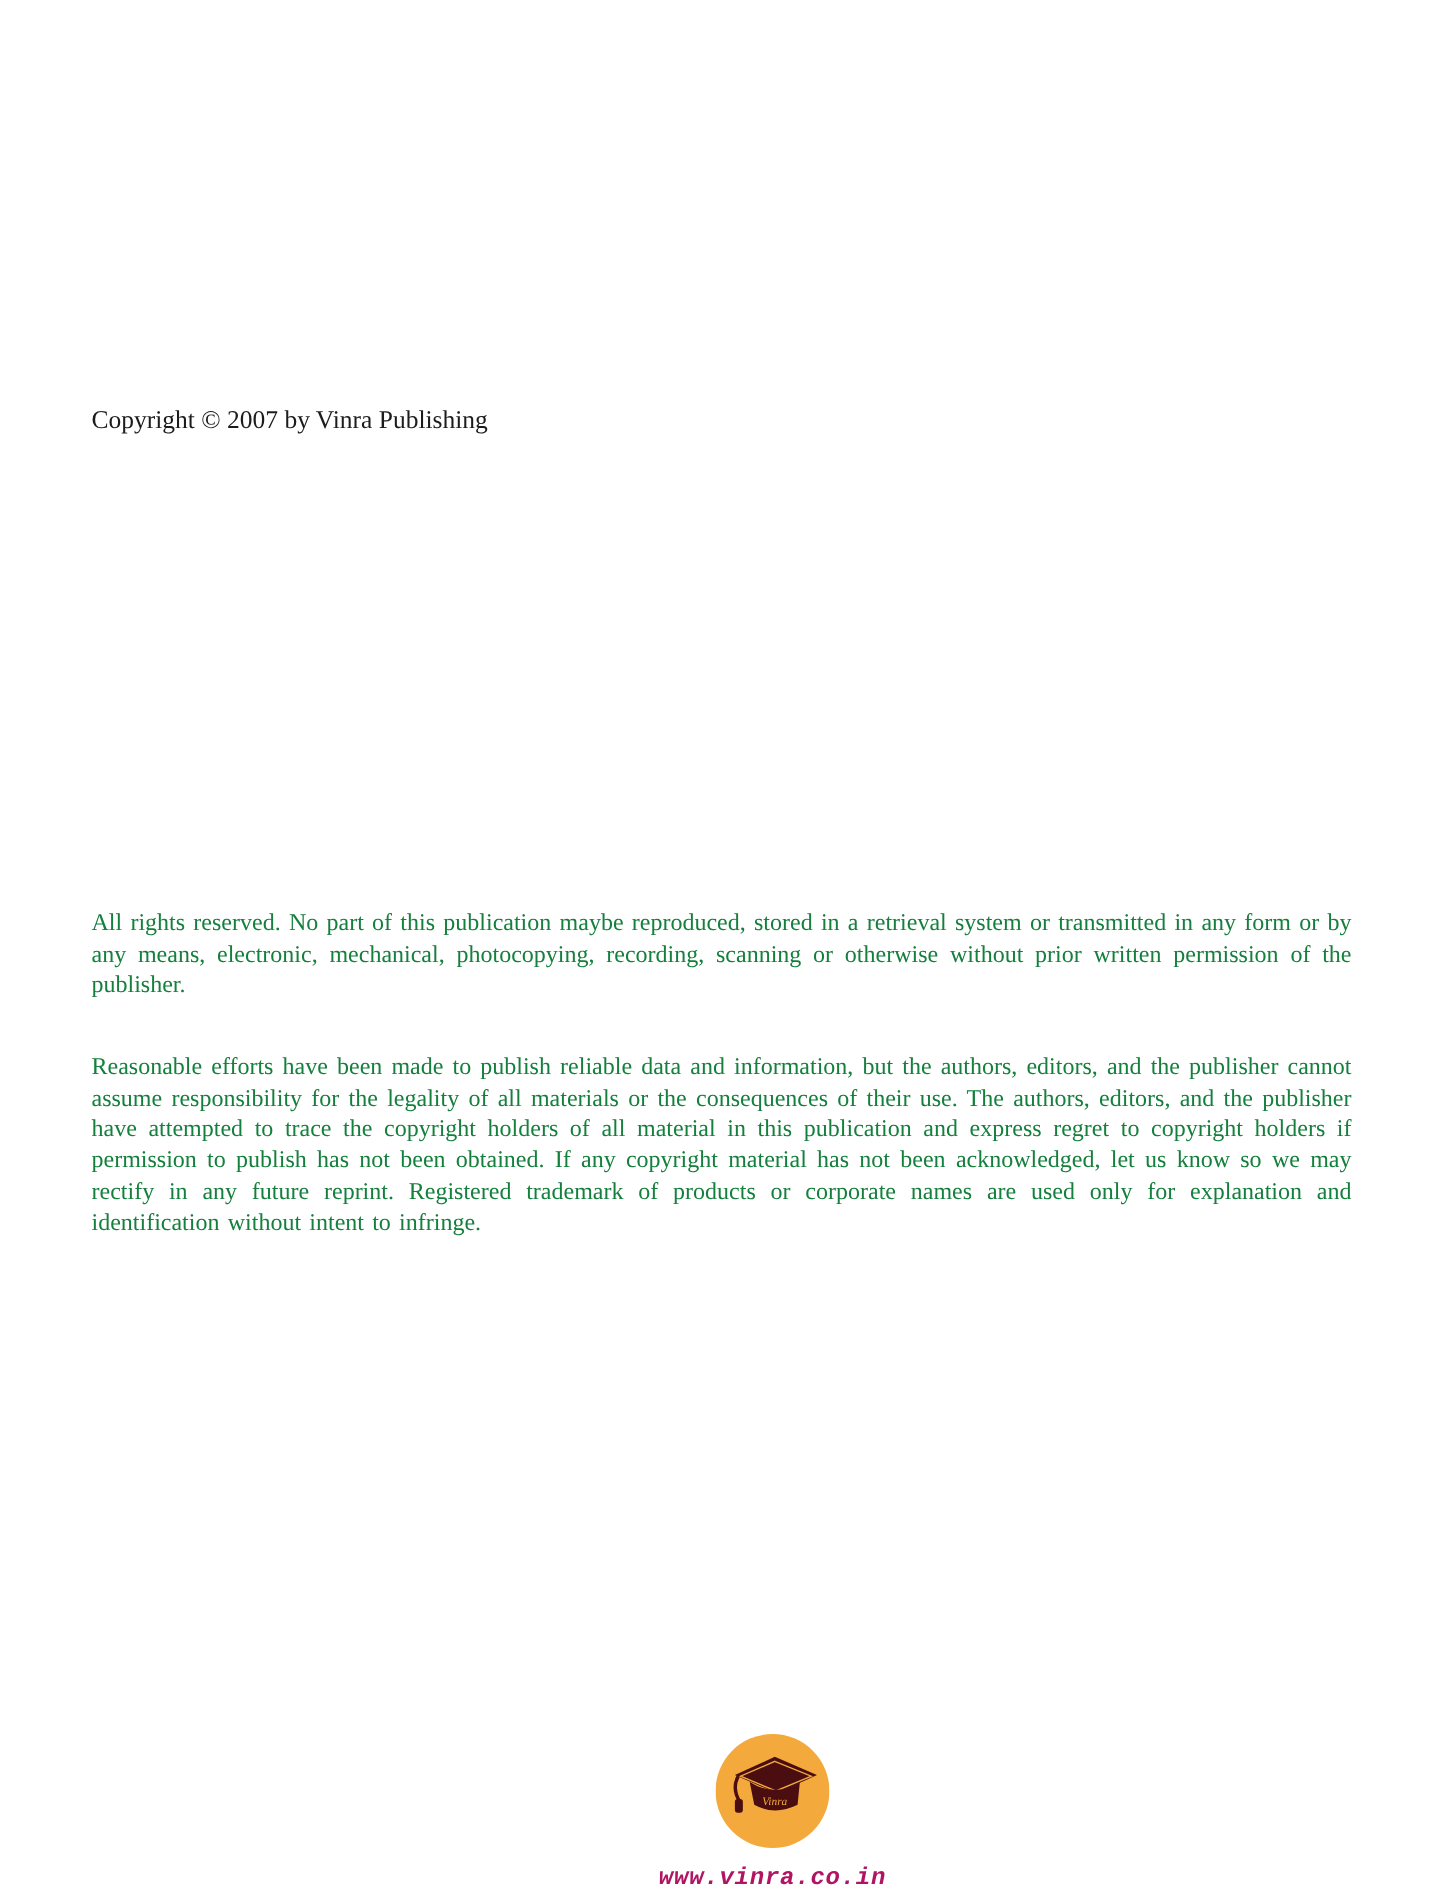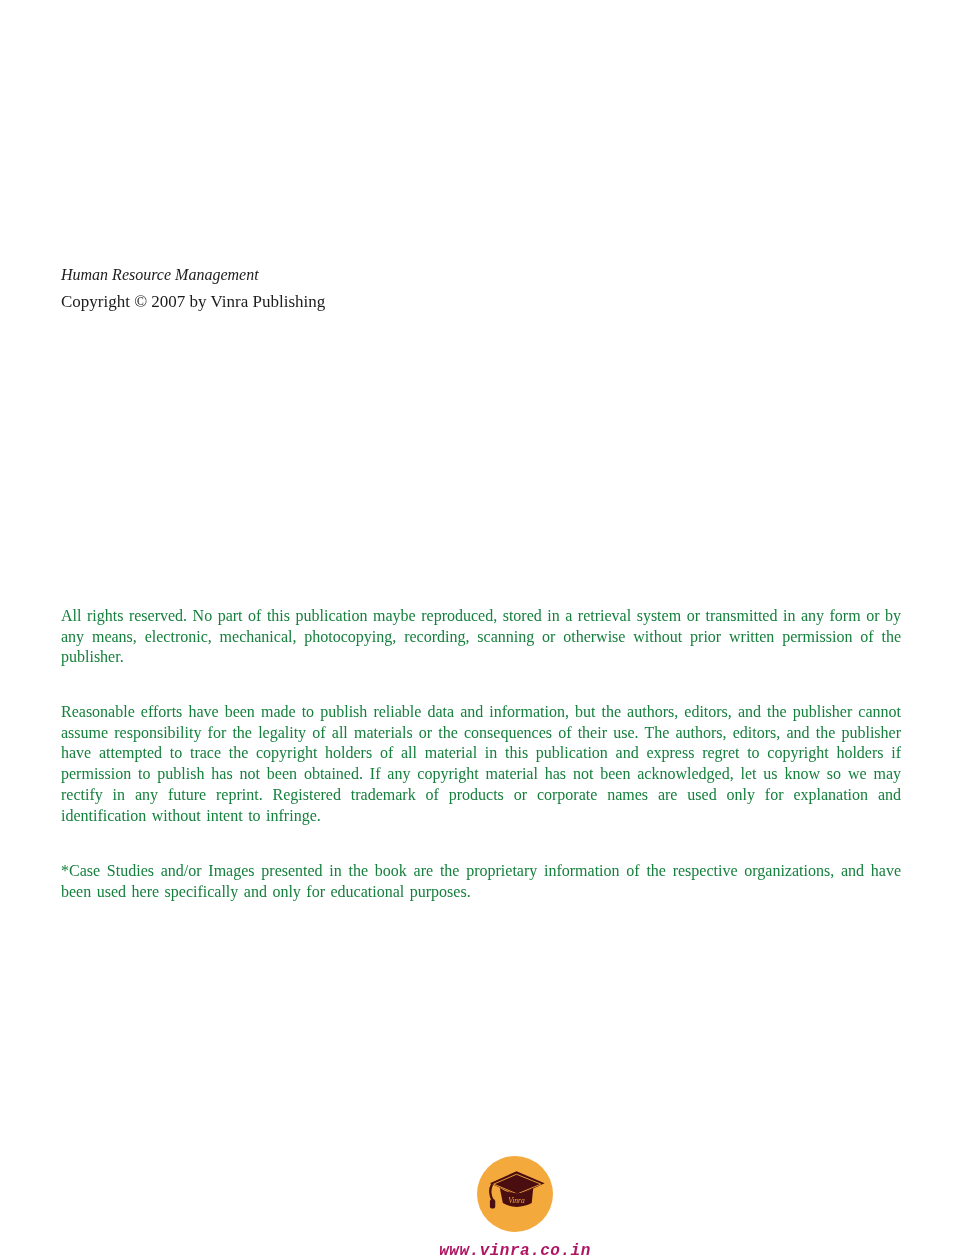--- a/index.html
+++ b/index.html
@@ -68,29 +68,27 @@
     font-style: italic;
     letter-spacing: 0.5px;
   }
 </style>
 </head>
 <body>
 
 <div class="page">
 
   <div class="header-block">
-    <div class="book-title">Human Resource Management</div>
     <div class="copyright-line">Copyright © 2007 by Vinra Publishing</div>
   </div>
 
   <p class="para para-rights">All rights reserved. No part of this publication maybe reproduced, stored in a retrieval system or transmitted in any form or by any means, electronic, mechanical, photocopying, recording, scanning or otherwise without prior written permission of the publisher.</p>
 
   <p class="para para-efforts">Reasonable efforts have been made to publish reliable data and information, but the authors, editors, and the publisher cannot assume responsibility for the legality of all materials or the consequences of their use. The authors, editors, and the publisher have attempted to trace the copyright holders of all material in this publication and express regret to copyright holders if permission to publish has not been obtained. If any copyright material has not been acknowledged, let us know so we may rectify in any future reprint. Registered trademark of products or corporate names are used only for explanation and identification without intent to infringe.</p>
 
-  <p class="para para-case">*Case Studies and/or Images presented in the book are the proprietary information of the respective organizations, and have been used here specifically and only for educational purposes.</p>
 
   <div class="footer">
     <div class="logo-circle">
       <span>
         <svg viewBox="0 0 100 100" xmlns="http://www.w3.org/2000/svg" aria-hidden="true">
           <circle cx="50" cy="50" r="50" fill="#F3A93C"></circle>
 
           <polygon points="52,20 89,36 54,52 17,36" fill="#4A0D10"></polygon>
           <polygon points="52,24 84,37 53,50 22,37" fill="#4A0D10" stroke="#F3A93C" stroke-width="1.2"></polygon>
 

